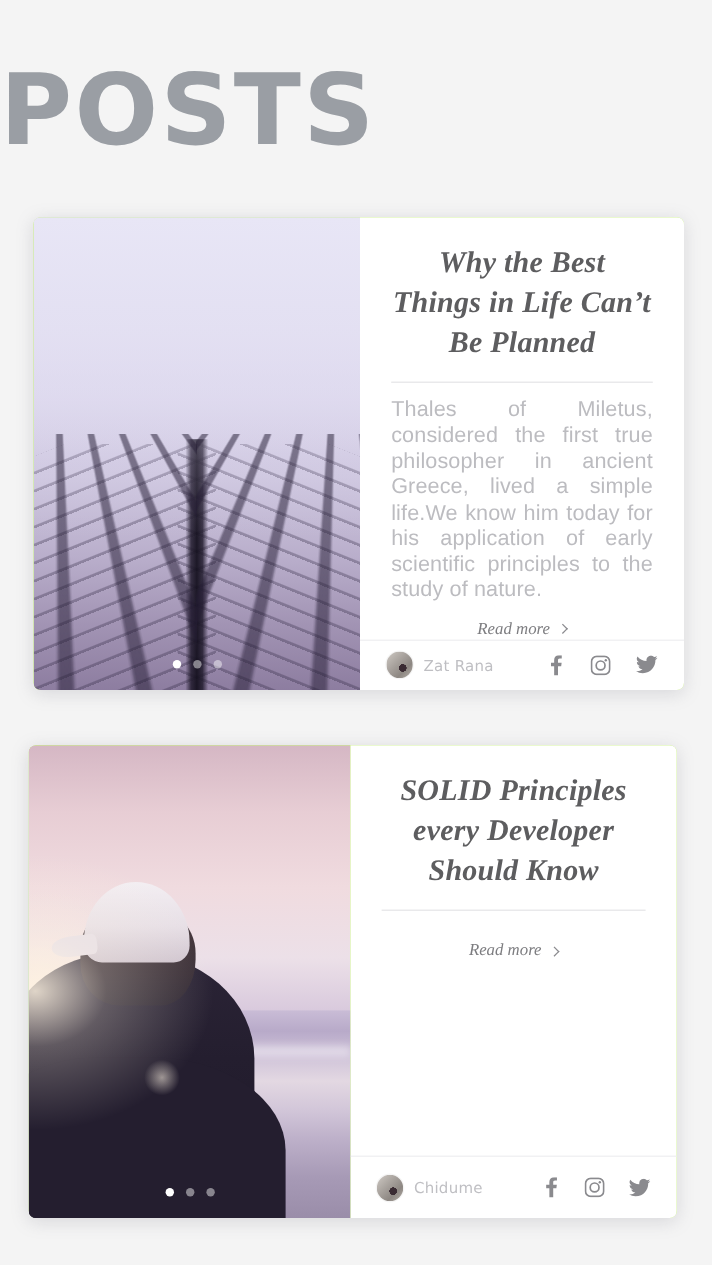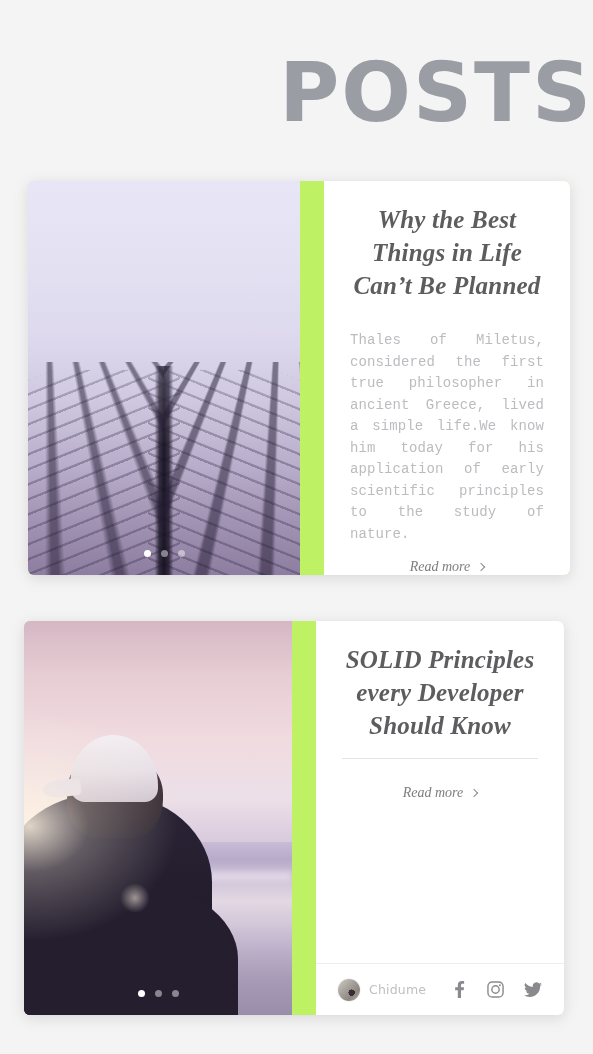--- a/index.html
+++ b/index.html
@@ -16,39 +16,38 @@
     height: 1054px;
     background: #f4f4f4;
   }
 
   
   .page-title {
     position: absolute;
     top: 52px;
     left: 0;
     width: 593px;
-    text-align: right;
+    text-align: left;
     font-family: "DejaVu Sans", sans-serif;
     font-weight: 700;
     font-size: 82px;
     letter-spacing: 2px;
     color: #9a9ea4;
     line-height: 1;
     user-select: none;
   }
 
   
   .card {
     position: absolute;
     background: #bef264;
     border-radius: 6px;
     box-shadow: 0 3px 14px rgba(120,120,130,0.22);
     display: flex;
     overflow: hidden;
-    gap: 24px;
   }
   .card-one {
     left: 28px;
     top: 181px;
     width: 542px;
     height: 394px;
   }
   .card-two {
     left: 24px;
     top: 621px;
@@ -285,22 +284,22 @@
     color: #5d5d5f;
     letter-spacing: 0.2px;
   }
   .title-rule {
     width: 100%;
     height: 1px;
     background: #e4e4e6;
     margin: 16px 0 12px 0;
   }
   .excerpt {
-    font-family: Liberation Mono, monospace;
-    font-size: 14px;
+    font-family: Liberation Sans, sans-serif;
+    font-size: 18px;
     line-height: 21.5px;
     color: #bcbcc0;
     text-align: justify;
     letter-spacing: 0.1px;
   }
   .read-more {
     margin-top: 14px;
     text-align: right;
     font-family: "Liberation Serif", "DejaVu Serif", serif;
     font-style: italic;

